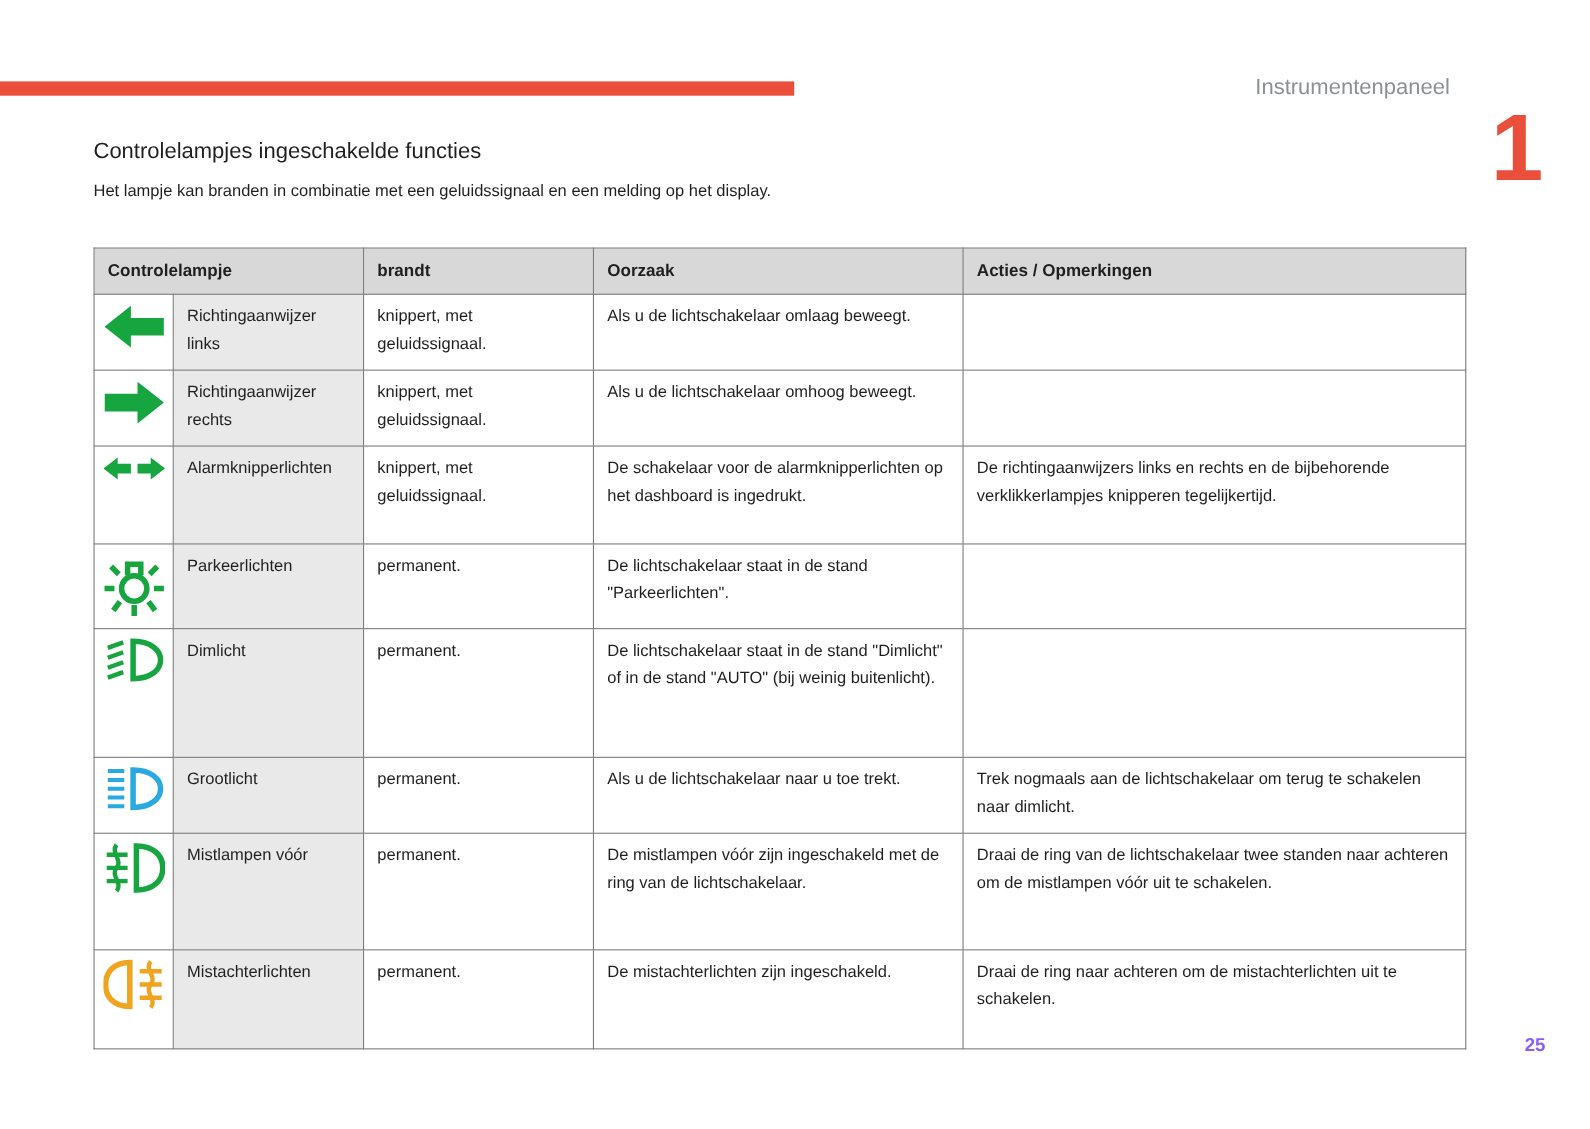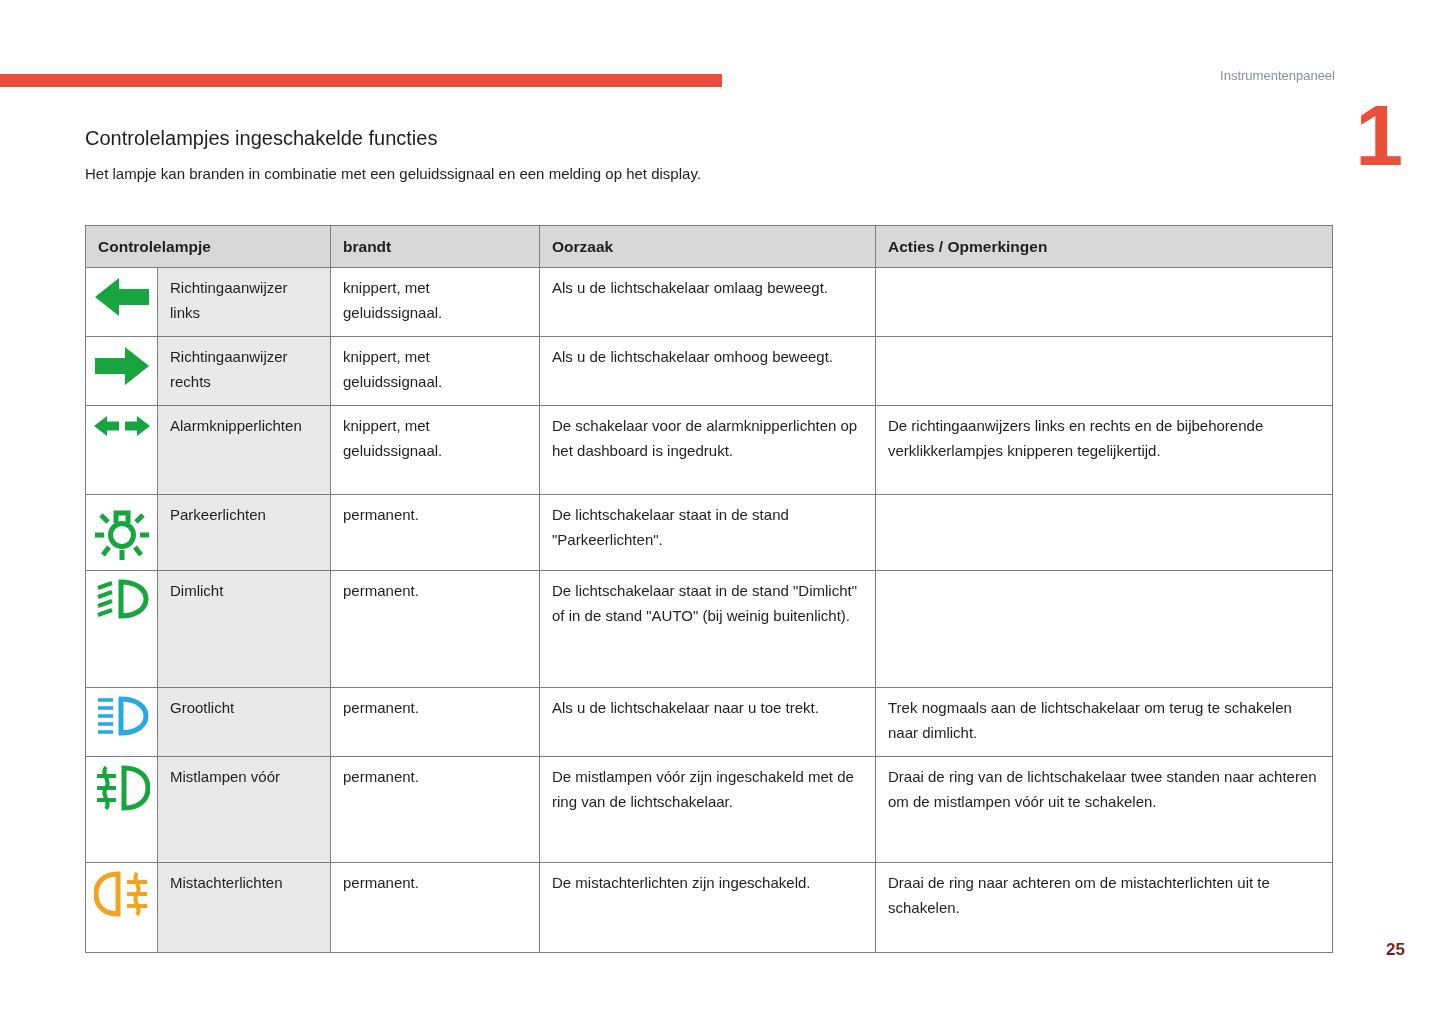--- a/index.html
+++ b/index.html
@@ -13,28 +13,28 @@
     --text-main:#1f1f1f;
     --text-muted:#8b9094;
   }
   html,body{margin:0;padding:0;}
   body{
     width:1445px;height:1026px;position:relative;background:#ffffff;
     font-family:"Liberation Sans","DejaVu Sans",sans-serif;color:var(--text-main);
     overflow:hidden;
   }
   .top-bar{position:absolute;left:0;top:74px;width:722px;height:13px;background:var(--accent-red);}
-  .section-label{position:absolute;top:68px;right:110px;font-size:13px;color:var(--text-muted);}
+  .section-label{position:absolute;top:68px;right:127px;font-size:20px;color:var(--text-muted);}
   .chapter-number{
     position:absolute;top:92px;right:44px;font-size:86px;font-weight:bold;
     color:var(--accent-red);line-height:1;letter-spacing:-2px;
   }
   .page-title{position:absolute;left:85px;top:127px;font-size:20px;font-weight:normal;margin:0;}
   .intro{position:absolute;left:85px;top:161px;font-size:15px;line-height:25px;}
-  .page-number{position:absolute;top:940px;right:40px;font-size:17px;font-weight:bold;color:#7f1d1d;}
+  .page-number{position:absolute;top:940px;right:40px;font-size:17px;font-weight:bold;color:#8b5cf6;}
 
   table.indicator-table{
     position:absolute;left:85px;top:225px;width:1247px;
     border-collapse:collapse;table-layout:fixed;
   }
   .indicator-table th,.indicator-table td{
     border:1px solid var(--table-border);
     font-size:15px;line-height:25px;vertical-align:top;
     padding:7px 11px 7px 12px;text-align:left;word-wrap:break-word;
   }

